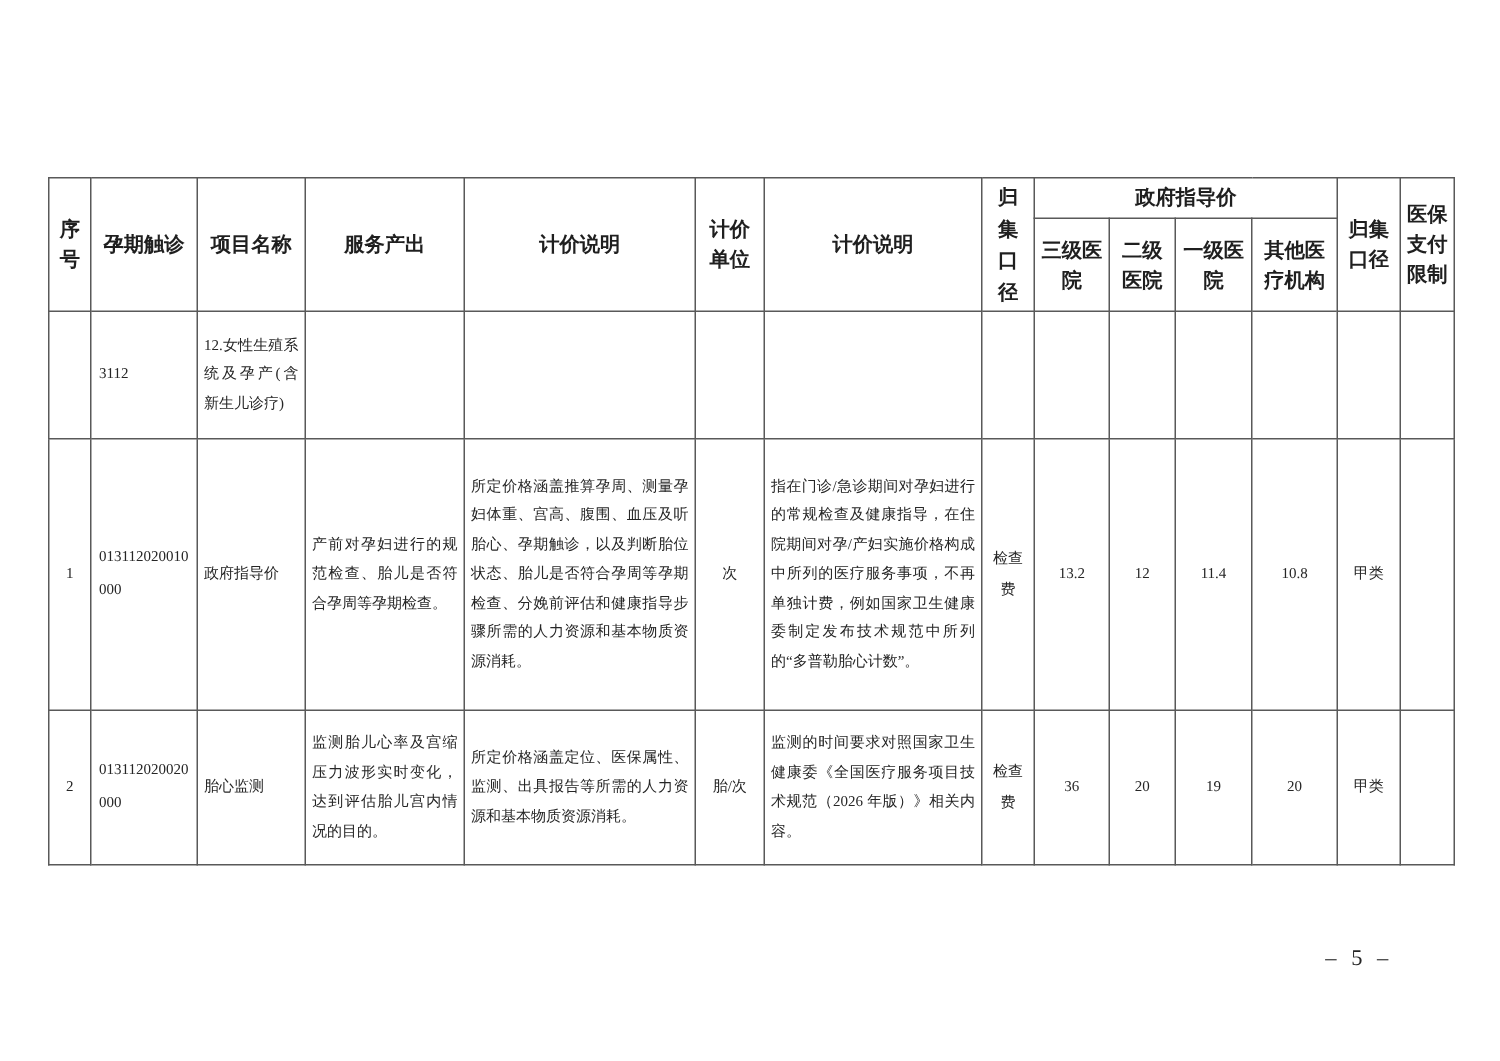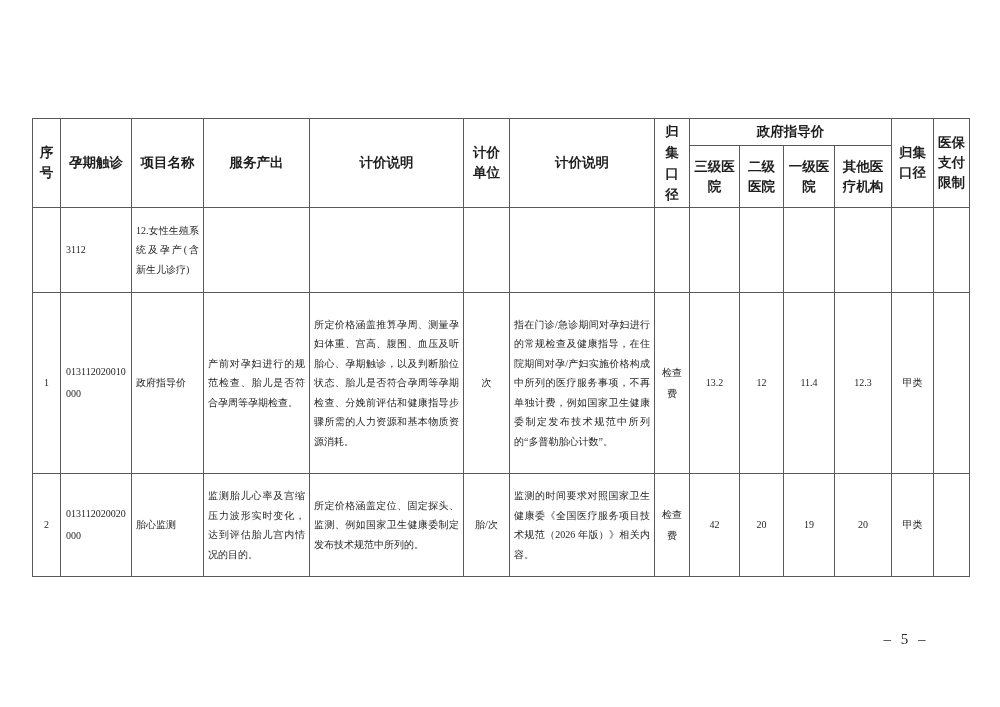--- a/index.html
+++ b/index.html
@@ -95,35 +95,35 @@
       <td class="code">013112020010000</td>
       <td class="t">政府指导价</td>
       <td class="t">产前对孕妇进行的规范检查、胎儿是否符合孕周等孕期检查。</td>
       <td class="t">所定价格涵盖推算孕周、测量孕妇体重、宫高、腹围、血压及听胎心、孕期触诊，以及判断胎位状态、胎儿是否符合孕周等孕期检查、分娩前评估和健康指导步骤所需的人力资源和基本物质资源消耗。</td>
       <td class="c">次</td>
       <td class="t">指在门诊/急诊期间对孕妇进行的常规检查及健康指导，在住院期间对孕/产妇实施价格构成中所列的医疗服务事项，不再单独计费，例如国家卫生健康委制定发布技术规范中所列的“多普勒胎心计数”。</td>
       <td class="vert">检查费</td>
       <td class="c">13.2</td>
       <td class="c">12</td>
       <td class="c">11.4</td>
-      <td class="c">12.3</td>
+      <td class="c">10.8</td>
       <td class="c">甲类</td>
       <td class="c"></td>
     </tr>
 
     <tr class="h-r2">
       <td class="c">2</td>
       <td class="code">013112020020000</td>
       <td class="t">胎心监测</td>
       <td class="t">监测胎儿心率及宫缩压力波形实时变化，达到评估胎儿宫内情况的目的。</td>
-      <td class="t">所定价格涵盖定位、固定探头、监测、例如国家卫生健康委制定发布技术规范中所列的。</td>
+      <td class="t">所定价格涵盖定位、医保属性、监测、出具报告等所需的人力资源和基本物质资源消耗。</td>
       <td class="c">胎/次</td>
       <td class="t">监测的时间要求对照国家卫生健康委《全国医疗服务项目技术规范（2026 年版）》相关内容。</td>
       <td class="vert">检查费</td>
-      <td class="c">42</td>
+      <td class="c">36</td>
       <td class="c">20</td>
       <td class="c">19</td>
       <td class="c">20</td>
       <td class="c">甲类</td>
       <td class="c"></td>
     </tr>
   </tbody>
     </table>
 </div>
 

